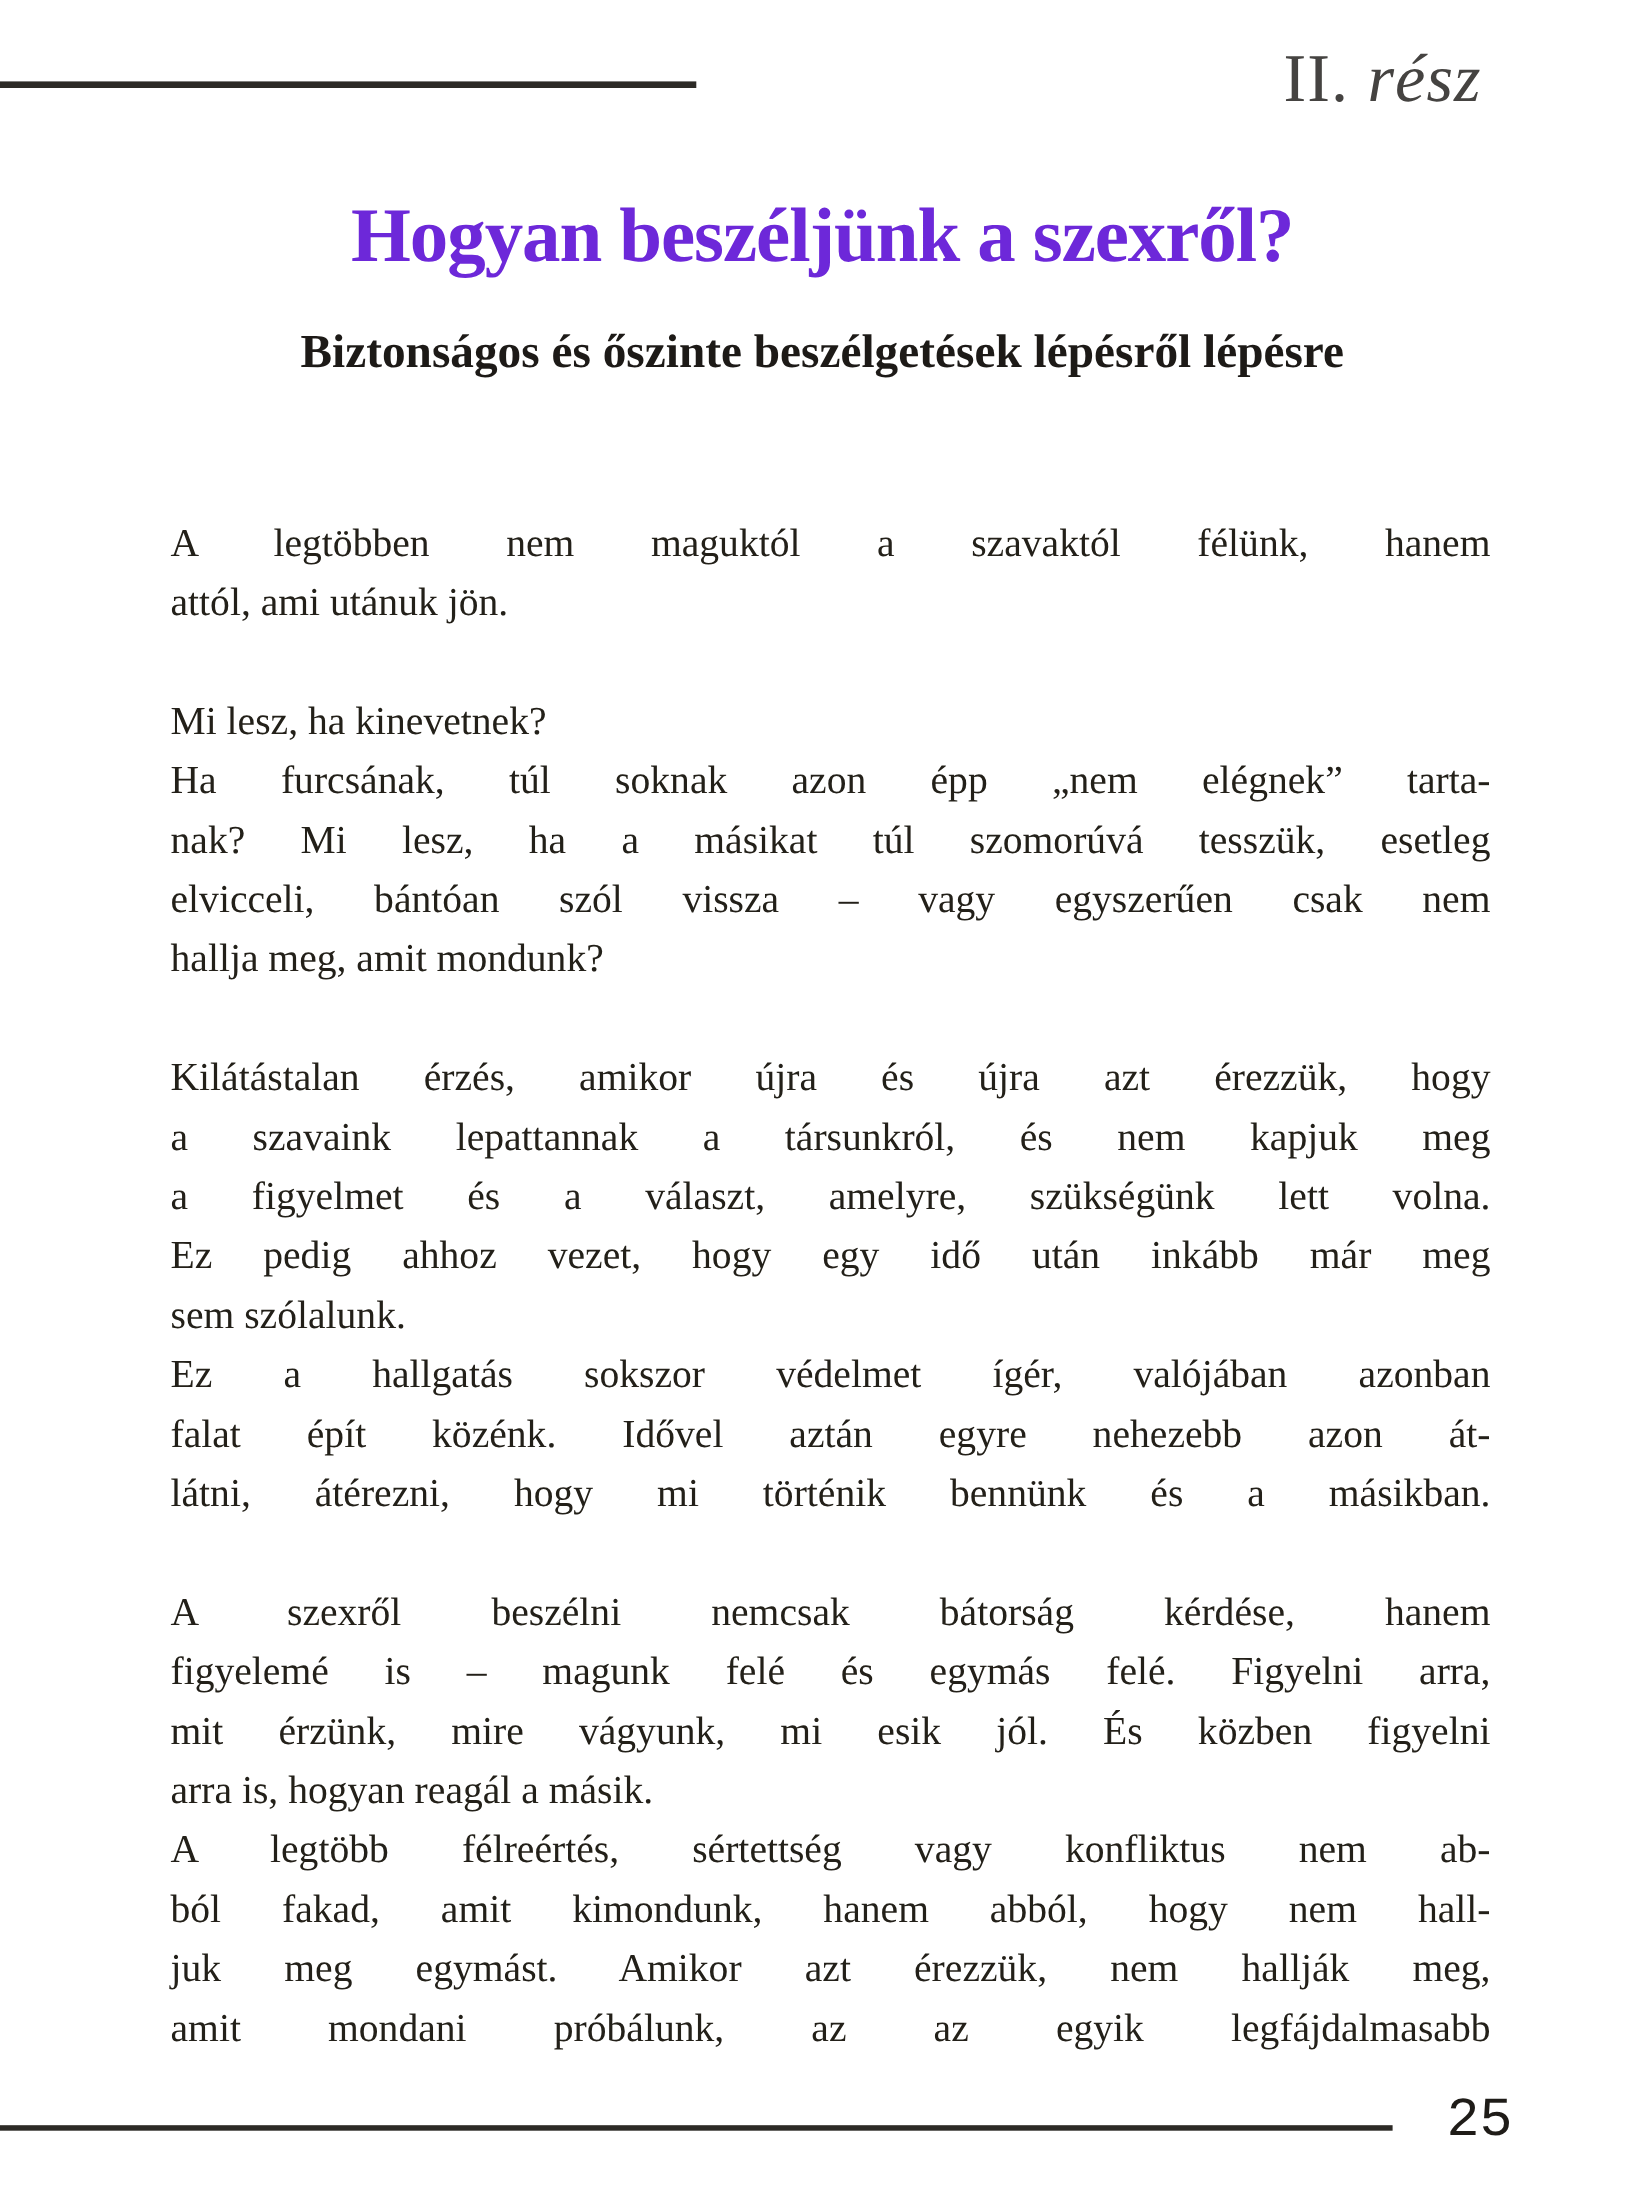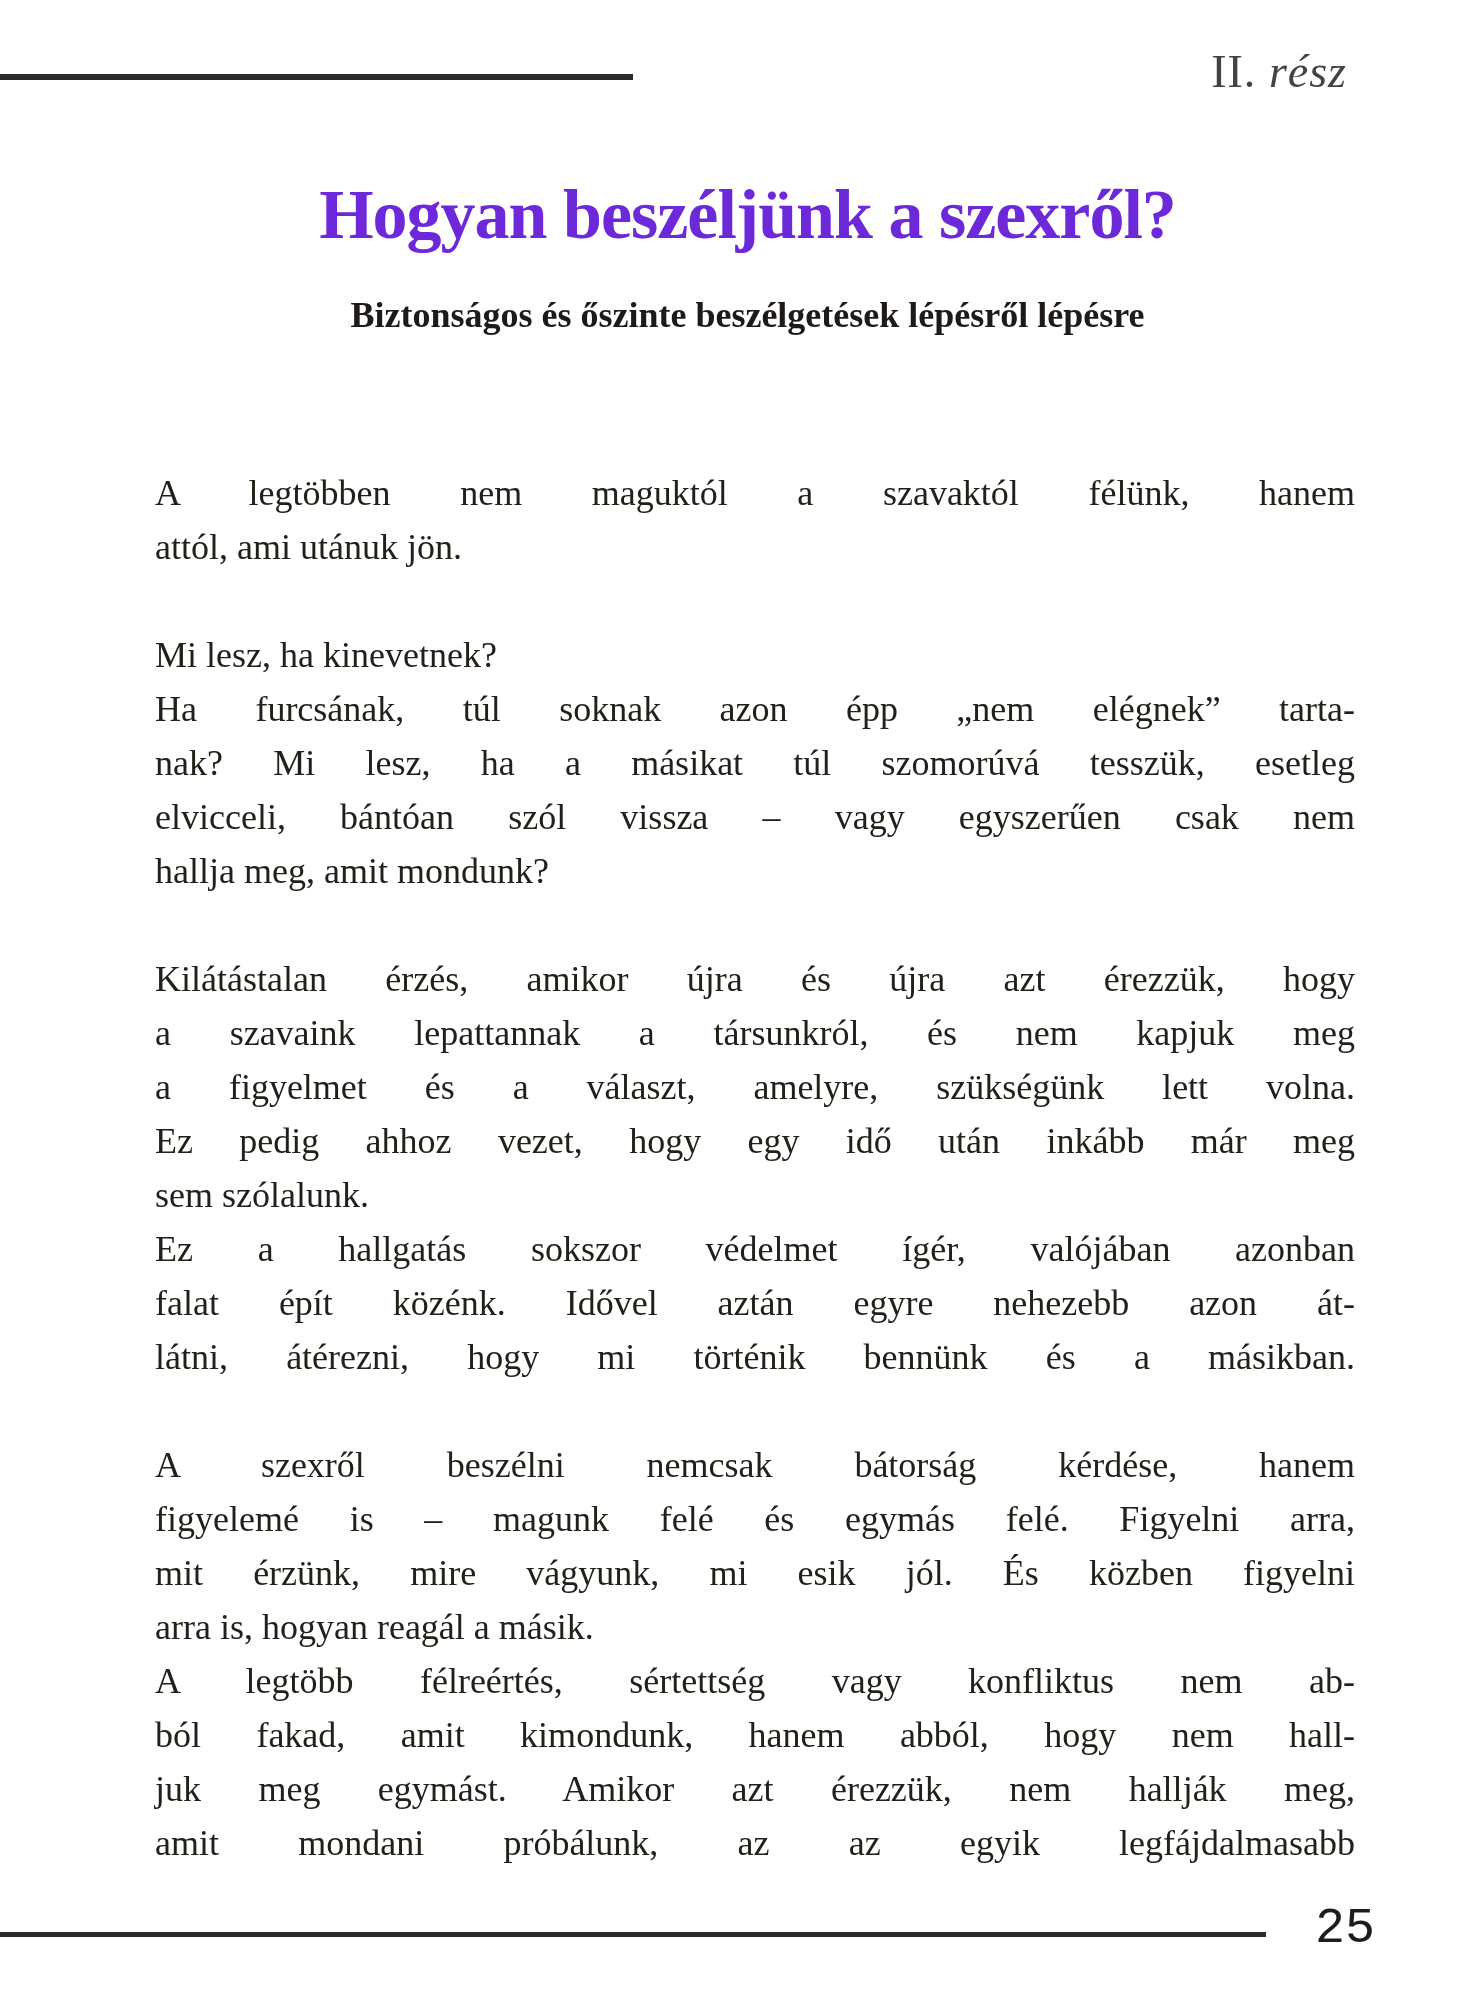--- a/index.html
+++ b/index.html
@@ -21,21 +21,21 @@
     top: 74px;
     left: 0;
     width: 633px;
     height: 6px;
     background: #2c2a26;
   }
   .part-label {
     position: absolute;
     top: 46px;
     right: 136px;
-    font-size: 46px;
+    font-size: 62px;
     line-height: 52px;
     color: #454341;
     letter-spacing: 1px;
     white-space: nowrap;
   }
   .part-label .numeral { font-style: normal; }
   .part-label .word { font-style: italic; }
   .chapter-title {
     position: absolute;
     top: 126px;
@@ -47,21 +47,21 @@
     font-weight: 700;
     letter-spacing: -1px;
     color: #6d28d9;
   }
   .chapter-subtitle {
     position: absolute;
     top: 258px;
     left: 140px;
     width: 1215px;
     text-align: center;
-    font-size: 36px;
+    font-size: 43px;
     line-height: 54px;
     font-weight: 700;
     color: #1d1a17;
   }
   .body-text {
     position: absolute;
     top: 466px;
     left: 155px;
     width: 1200px;
     font-size: 36px;

